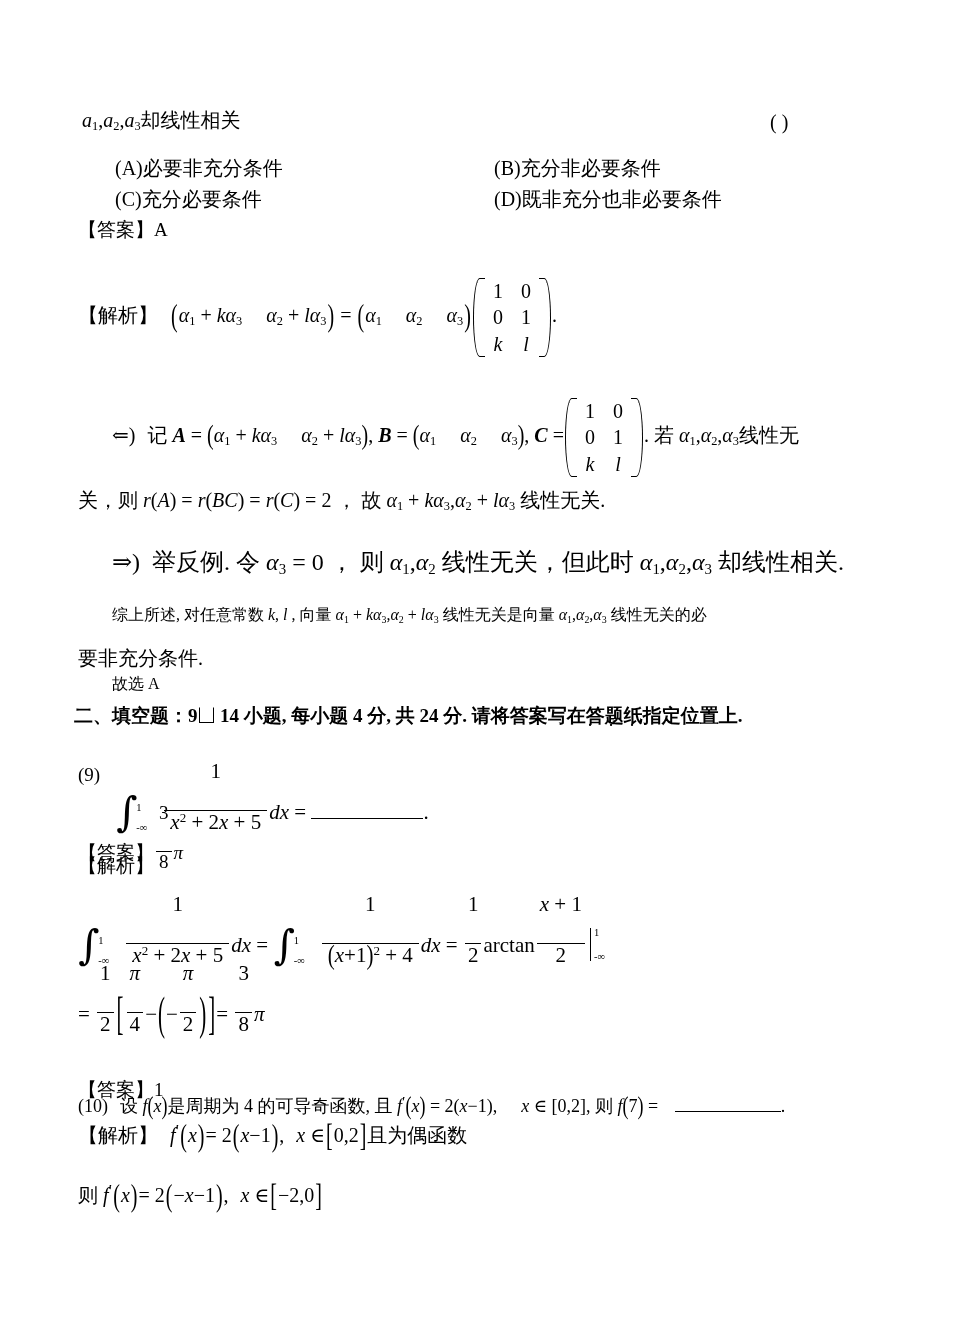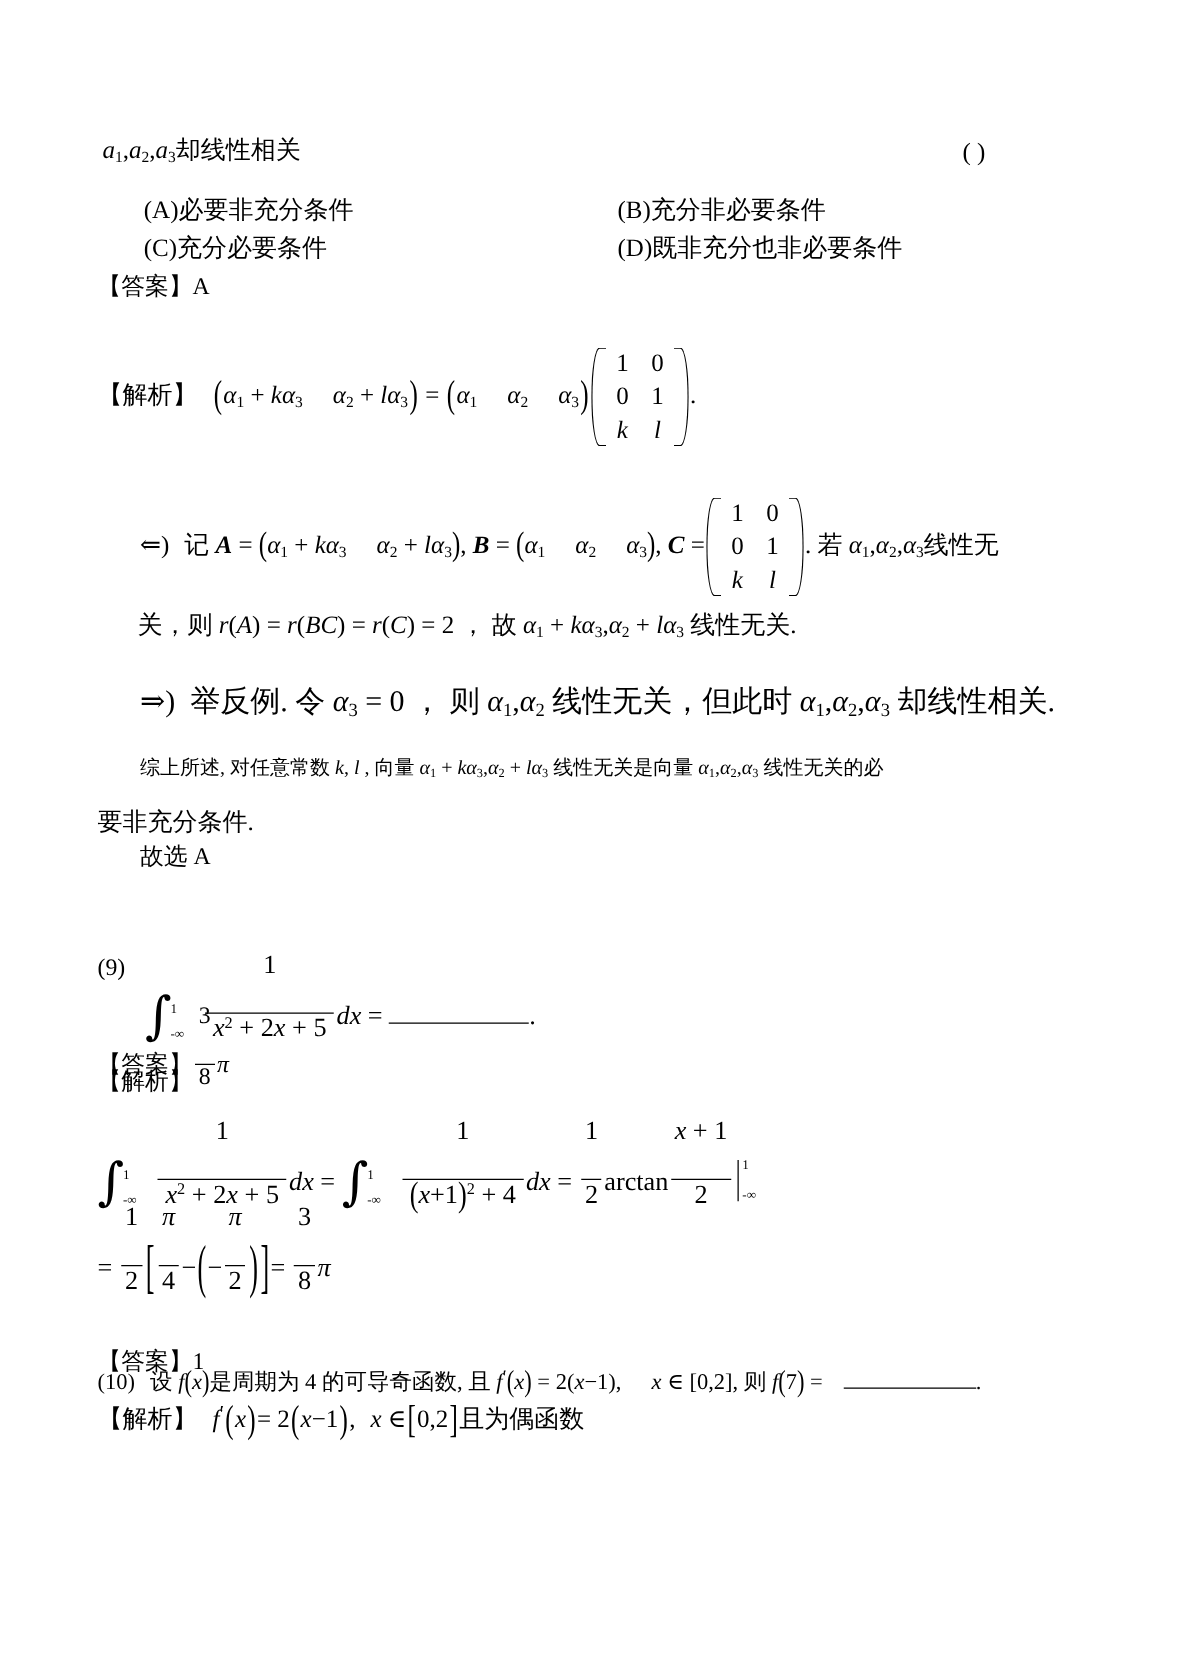--- a/index.html
+++ b/index.html
@@ -240,34 +240,37 @@
               <td>1</td>
             </tr>
             <tr>
               <td class="mi">k</td>
               <td class="mi">l</td>
             </tr>
           </tbody>
         </table><span class="par r"></span></span><span class="cn">. 若</span> <span class="mi">α<sub class="sn">1</sub></span>,<span class="mi">α<sub class="sn">2</sub></span>,<span class="mi">α<sub class="sn">3</sub></span><span class="cn">线性无</span>
   </div>
 
-  <div class="ln" style="left:78px; top:490px; font-size:20px;margin-left:32px;">
+  <div class="ln" style="left:78px; top:490px; font-size:20px;">
     <span class="cn">关，则</span> <span class="mi">r</span>(<span class="mi">A</span>) = <span class="mi">r</span>(<span class="mi">BC</span>) = <span class="mi">r</span>(<span class="mi">C</span>) = 2 ， <span class="cn">故</span> <span class="mi">α<sub class="sn">1</sub></span> + <span class="mi">k</span><span class="mi">α<sub class="sn">3</sub></span>,<span class="mi">α<sub class="sn">2</sub></span> + <span class="mi">l</span><span class="mi">α<sub class="sn">3</sub></span> <span class="cn">线性无关.</span>
   </div>
 
   <div class="ln" style="left:112px; top:550px; font-size:24px;">
     <span>⇒)</span><span class="sp1"></span><span class="cn">举反例. 令</span> <span class="mi">α<sub class="sn">3</sub></span> = 0 ， <span class="cn">则</span> <span class="mi">α<sub class="sn">1</sub></span>,<span class="mi">α<sub class="sn">2</sub></span> <span class="cn">线性无关，但此时</span> <span class="mi">α<sub class="sn">1</sub></span>,<span class="mi">α<sub class="sn">2</sub></span>,<span class="mi">α<sub class="sn">3</sub></span> <span class="cn">却线性相关.</span>
   </div>
 
   <div class="ln" style="left:112px; top:607px; font-size:16px;">
     <span class="cn">综上所述, 对任意常数</span> <span class="mi">k</span>, <span class="mi">l</span> , <span class="cn">向量</span> <span class="mi">α<sub class="sn">1</sub></span> + <span class="mi">k</span><span class="mi">α<sub class="sn">3</sub></span>,<span class="mi">α<sub class="sn">2</sub></span> + <span class="mi">l</span><span class="mi">α<sub class="sn">3</sub></span> <span class="cn">线性无关是向量</span> <span class="mi">α<sub class="sn">1</sub></span>,<span class="mi">α<sub class="sn">2</sub></span>,<span class="mi">α<sub class="sn">3</sub></span> <span class="cn">线性无关的必</span>
   </div>
   <div class="ln" style="left:78px; top:648px; font-size:20px;">要非充分条件.</div>
-  <div class="ln" style="left:112px; top:676px; font-size:19px;text-align:center;">故选 A</div>
-
+  <div class="ln" style="left:112px; top:676px; font-size:16px;text-align:center;">故选 A</div>
+
+  <div class="ln bold" style="left:74px; top:706px; font-size:19px;">
+    <span class="cn">二、填空题：</span><span>9</span><span class="tofu"></span> <span>14</span><span class="cn"> 小题, 每小题 4 分, 共 24 分. 请将答案写在</span><span class="cn emph-dots">答题纸</span><span class="cn">指定位置上.</span>
+  </div>
 
   <div class="ln" style="left:78px; top:765px; font-size:19px;">(9)</div>
   <div class="ln" style="left:116px; top:760px; font-size:21px;">
     <span class="intg">∫</span><span class="lim"><span class="up">1</span><span class="lo">-∞</span></span><span class="sp2"></span><span class="frac wide"><span class="num">1</span><span class="den"><span class="mi">x</span><sup class="pn">2</sup> + 2<span class="mi">x</span> + 5</span></span><span class="mi">dx</span> <span>=</span> <span class="blank" style="width:112px;"></span><span>.</span>
   </div>
 
   <div class="ln" style="left:78px; top:803px; font-size:19px;">
     <span class="cn">【答案】</span><span class="frac"><span class="num">3</span><span class="den">8</span></span><span class="mi">π</span>
   </div>
 
@@ -286,14 +289,17 @@
   </div>
 
   <div class="ln" style="left:78px; top:1080px; font-size:19px;">
     <span class="cn">【答案】</span><span>1</span>
   </div>
 
   <div class="ln" style="left:78px; top:1122px; font-size:20px;">
     <span class="cn">【解析】</span><span class="sp1"></span><span class="mi">f</span><span class="prime">′</span><span class="bigp">(</span><span class="mi">x</span><span class="bigp">)</span>= 2<span class="bigp">(</span><span class="mi">x</span>−1<span class="bigp">)</span>,<span class="sp1"></span><span class="mi">x</span> ∈<span class="bigp">[</span>0,2<span class="bigp">]</span><span class="cn">且为偶函数</span>
   </div>
 
+  <div class="ln" style="left:78px; top:1182px; font-size:20px;">
+    <span class="cn">则</span> <span class="mi">f</span><span class="prime">′</span><span class="bigp">(</span><span class="mi">x</span><span class="bigp">)</span>= 2<span class="bigp">(</span>−<span class="mi">x</span>−1<span class="bigp">)</span>,<span class="sp1"></span><span class="mi">x</span> ∈<span class="bigp">[</span>−2,0<span class="bigp">]</span>
+  </div>
 
 </div>
 
 </body></html>

